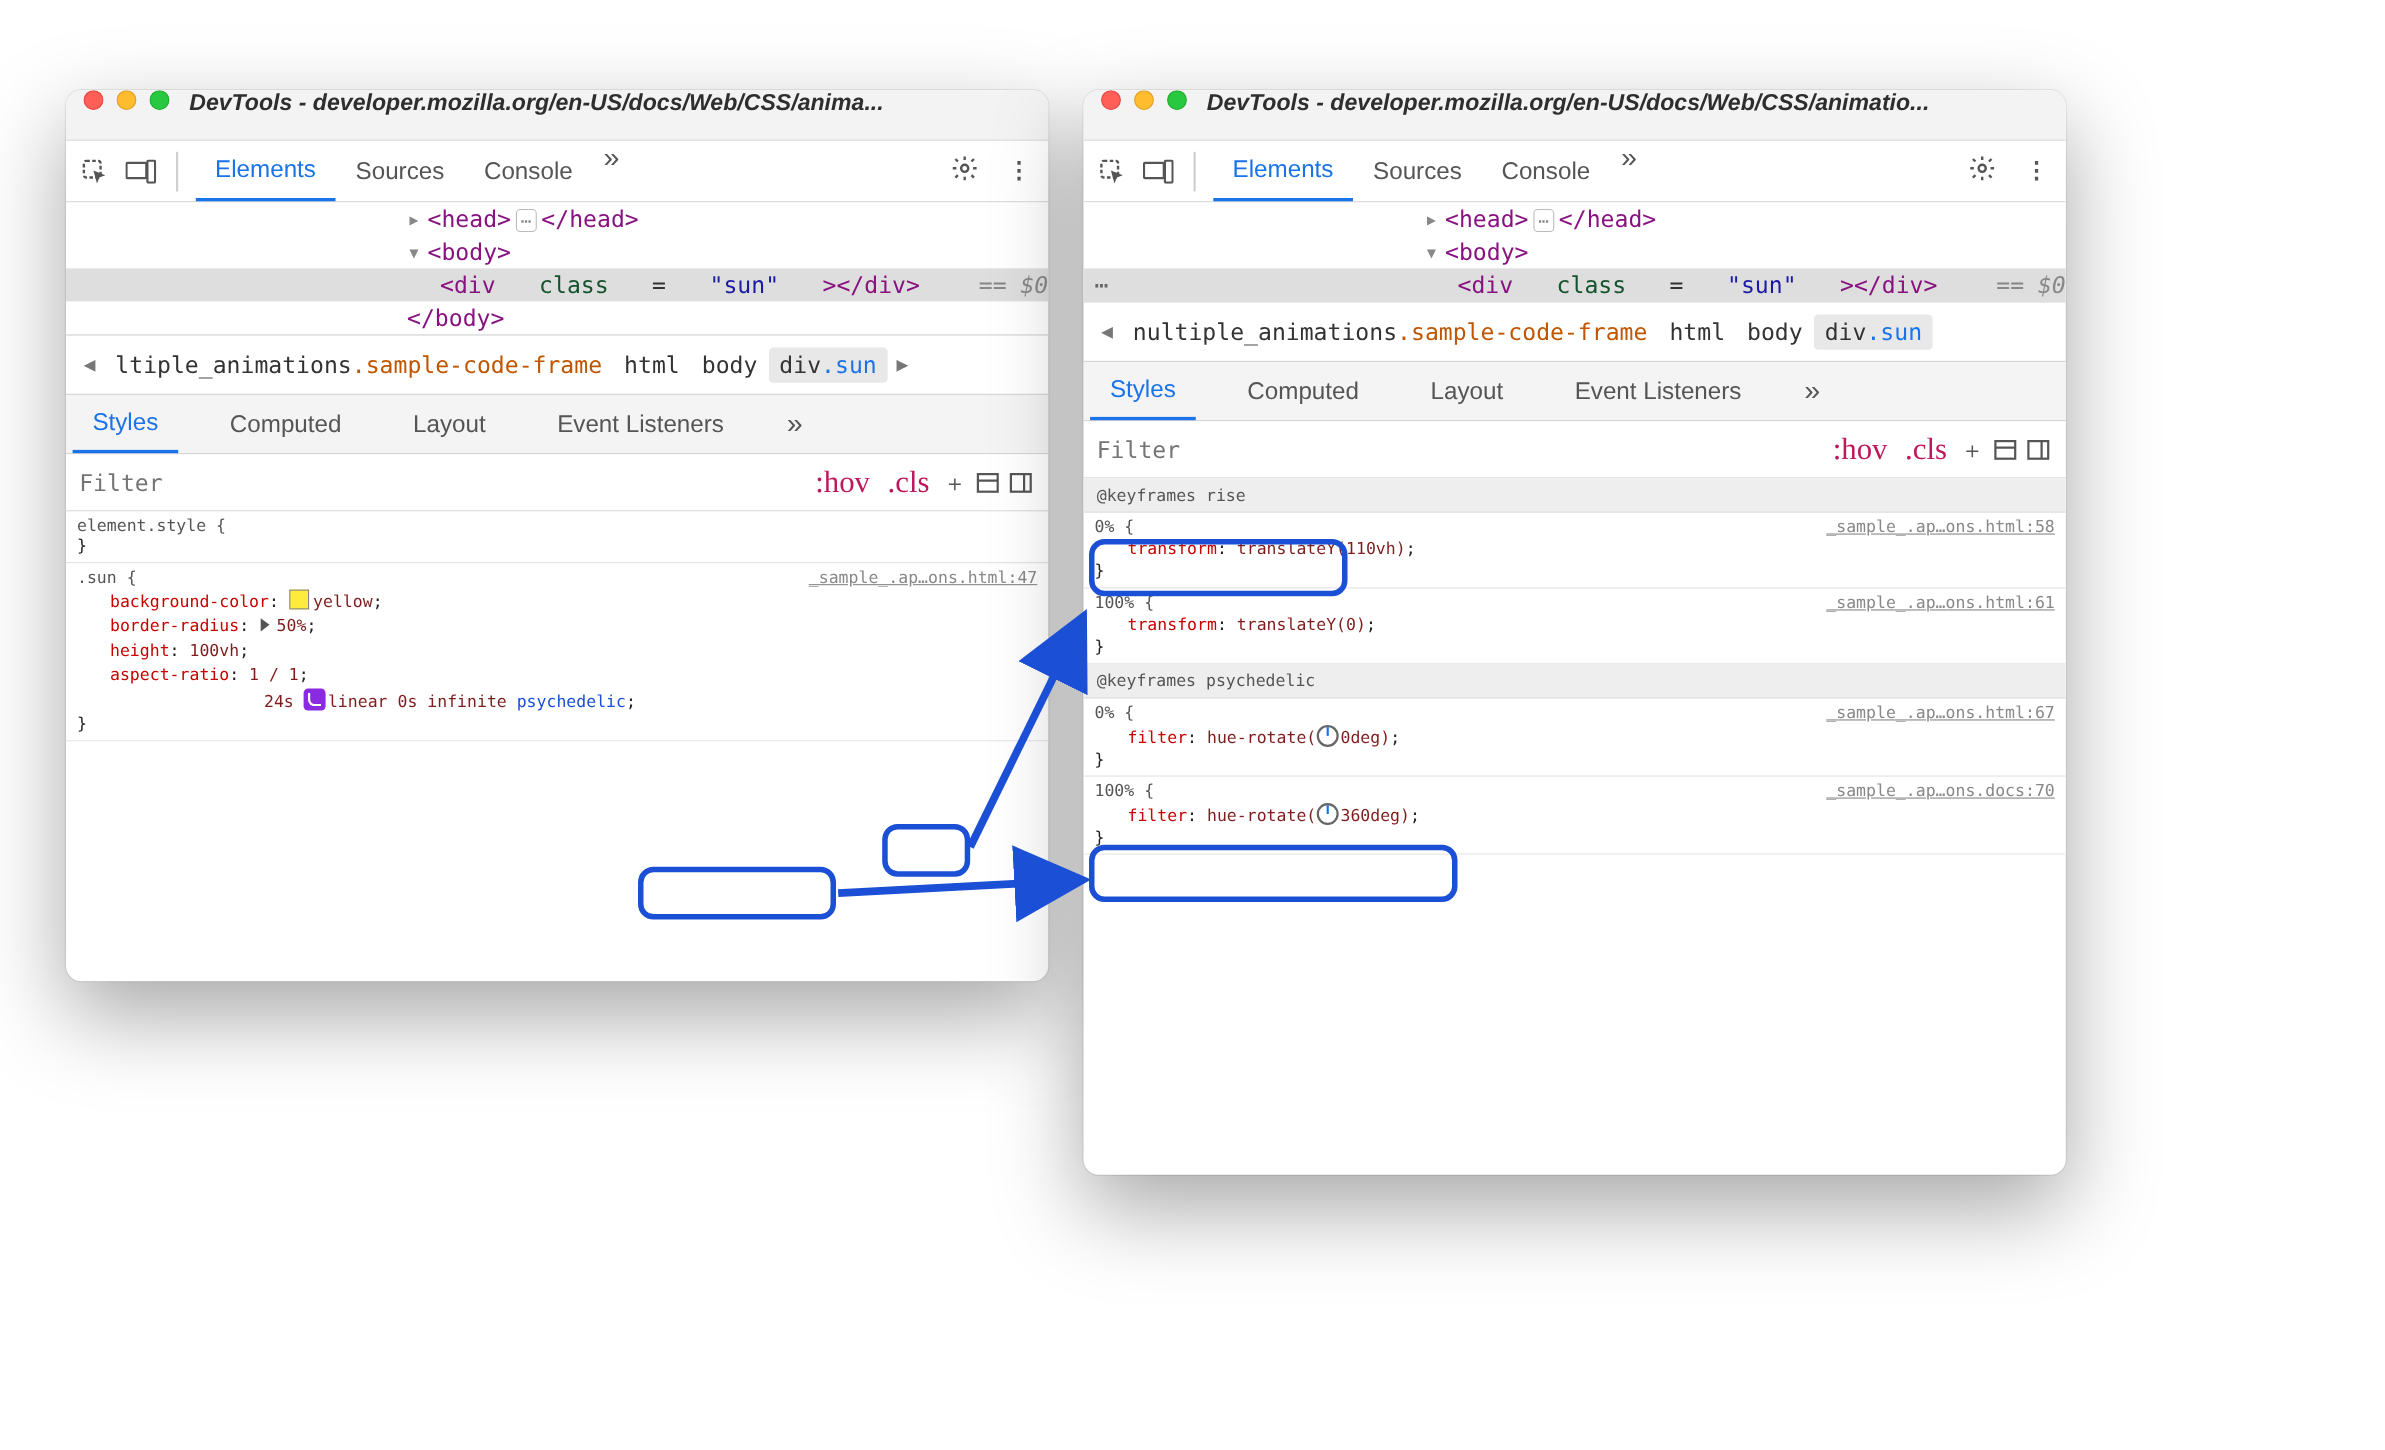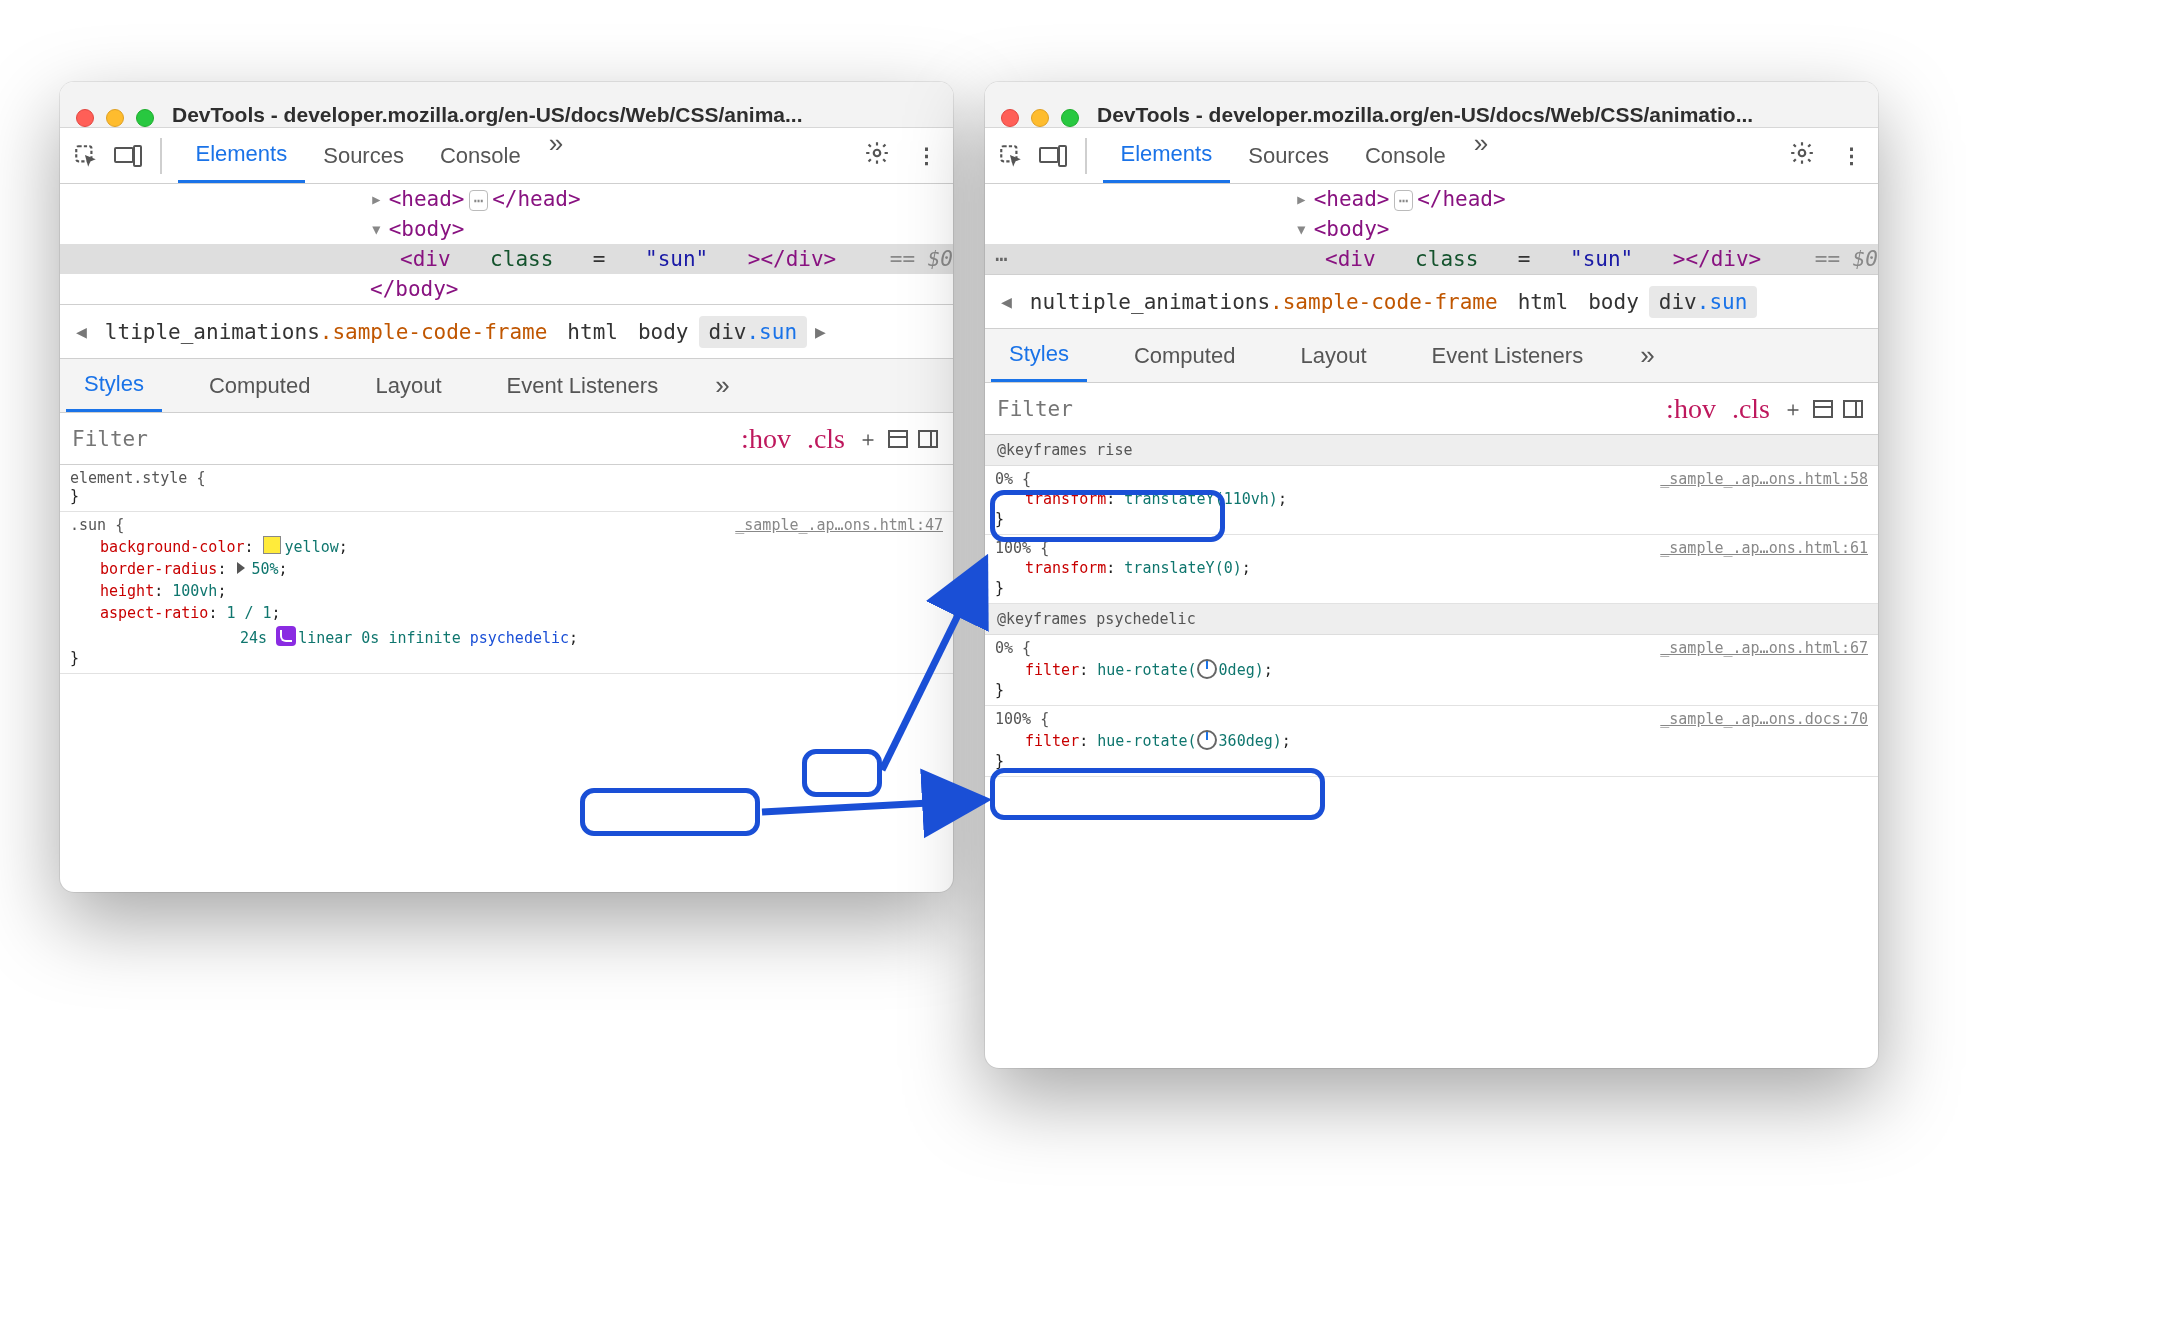--- a/index.html
+++ b/index.html
@@ -19,24 +19,25 @@
     overflow: hidden;
     display: flex;
     flex-direction: column;
   }
   #w1 { left: 60px;  top: 82px;  width: 893px; height: 810px; }
   #w2 { left: 985px; top: 82px;  width: 893px; height: 986px; }
 
   .titlebar {
     height: 46px;
     display: flex;
-    align-items: flex-end;
+    align-items: flex-start;
     padding: 0 16px;
     background: #f3f3f3;
     border-bottom: 1px solid #d7d7d7;
+    font-style: italic;
   }
   .traffic { display: flex; gap: 12px; margin-right: 18px; }
   .dot { width: 18px; height: 18px; border-radius: 50%; }
   .dot.red    { background:#ff5f57; border:1px solid #e24640;}
   .dot.yellow { background:#febc2e; border:1px solid #dfa023;}
   .dot.green  { background:#28c840; border:1px solid #1dad2c;}
   .titlebar .title { font-weight:700; font-size:21px; color:#2e2e2e; white-space:nowrap; overflow:hidden; text-overflow:ellipsis; flex:1;}
 
   .toolbar {
     height: 56px;
@@ -121,21 +122,21 @@
     font-family: Menlo, Consolas, monospace;
     font-size:15px;
     color:#222;
     overflow:hidden;
     background:#fff;
   }
   .styles .block { border-bottom:1px solid #e2e2e2; padding:4px 10px 6px 10px; }
   .styles .selector { color:#555; }
   .styles .src { float:right; color:#888; text-decoration:underline; }
   .styles .prop { color:#c80000; }
-  .styles .val { color:#0f766e; }
+  .styles .val { color:#7f1d1d; }
   .styles .link { color:#1a4fd6; }
   .styles .line { padding:2px 0 2px 30px; white-space:nowrap; }
   .styles .brace { color:#222; }
   .swatch { display:inline-block; width:18px; height:18px; border:1px solid #888; vertical-align:-2px; margin-right:4px;}
   .swatch.yellow { background:#ffeb3b; }
   .easing { display:inline-block; width:20px;height:20px; background:#8a2be2; border-radius:4px; vertical-align:-3px; margin-right:2px; position:relative;}
   .easing::after{content:"";position:absolute;inset:4px;border-left:2px solid #fff;border-bottom:2px solid #fff;border-radius:0 0 0 6px;}
   .angle { display:inline-block; width:20px;height:20px;border:2px solid #666;border-radius:50%;vertical-align:-4px;margin-right:2px;position:relative;}
   .angle::after{content:"";position:absolute;left:50%;top:50%;width:2px;height:8px;background:#1a73e8;transform-origin:bottom;transform:translate(-50%,-100%);}
   .tri { display:inline-block; width:0;height:0;border-left:6px solid transparent;border-right:6px solid transparent;border-top:8px solid #555; transform:rotate(-90deg); vertical-align:2px; margin-right:4px;}

